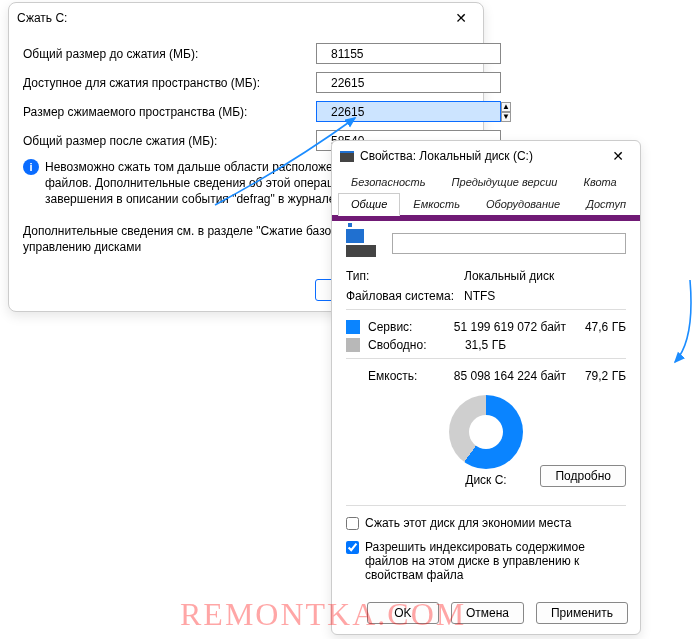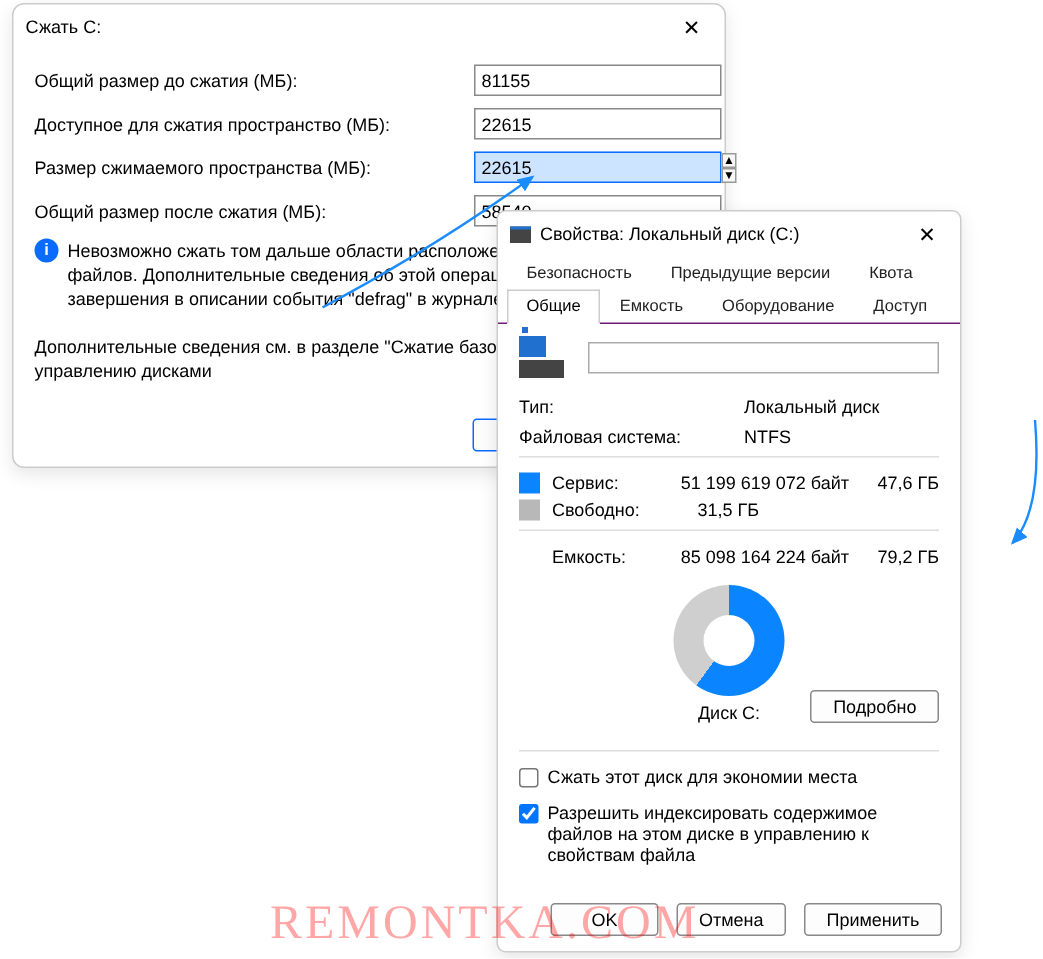--- a/index.html
+++ b/index.html
@@ -8,48 +8,48 @@
 .win { position: absolute; border: 1px solid #ccc; border-radius: 8px; background: #fff; box-shadow: 0 4px 12px rgba(0,0,0,0.1); }
 
 
 .win1 { left: 8px; top: 2px; width: 476px; height: 310px; }
 .titlebar { height: 30px; display: flex; align-items: center; padding: 0 8px; }
 .titlebar .t { font-size: 12px; }
 .close-x { margin-left: auto; width: 28px; text-align: center; font-size: 14px; cursor: pointer; }
 .form { padding: 10px 14px; }
 .row { display: flex; align-items: center; margin-bottom: 8px; }
 .row .lbl { flex: 0 0 293px; }
-.row input { flex: 1; border: 1px solid #888; padding: 2px 4px; height: 21px; }
+.row input { flex: 1; border: 1px solid #888; padding: 2px 14px; height: 21px; }
 .row.selected input { border: 1px solid #0a6cff; }
 .row .spin { width: 14px; display: flex; flex-direction: column; }
 .spin button { height: 10px; font-size: 8px; line-height: 6px; border: 1px solid #999; background: #f7f7f7; cursor: pointer; }
 .info { display: flex; margin-top: 6px; }
 .info-ico { width: 16px; height: 16px; border-radius: 50%; background: #0a6cff; color: #fff; font-weight: bold; font-size: 11px; text-align: center; line-height: 16px; flex: 0 0 16px; margin-right: 6px; }
 .info p { line-height: 16px; }
 .more { margin-top: 16px; line-height: 16px; }
 .btns { position: absolute; bottom: 10px; right: 14px; }
 .btn { min-width: 72px; padding: 3px 14px; border: 1px solid #888; background: #fdfdfd; border-radius: 3px; cursor: pointer; margin-left: 6px; }
 .btn.primary { border-color: #0a6cff; }
 
 
 .win2 { left: 331px; top: 140px; width: 310px; height: 495px; border-radius: 6px; }
-.tabs { display: flex; flex-wrap: wrap; border-bottom: 1px solid #701a75; }
+.tabs { display: flex; flex-wrap: wrap; border-bottom: 6px solid #701a75; font-style: italic; }
 .tab { padding: 4px 12px; font-size: 11px; border: 1px solid transparent; cursor: pointer; }
 .tab.inactive { color: #222; }
 .tab.active { border: 1px solid #ccc; border-bottom: 1px solid #fff; margin-bottom: -1px; background: #fff; }
 .tabrow { display: flex; width: 100%; padding-left: 6px; }
 
 .prop-body { padding: 8px 14px; }
 .drive-row { display: flex; align-items: center; margin-bottom: 12px; }
 .drive-ico { width: 18px; height: 14px; background: #2070d0; margin-right: 8px; position: relative; }
 .drive-ico::before { content: ""; position: absolute; left: 2px; top: -6px; width: 4px; height: 4px; background: #2070d0; }
 .drive-ico2 { width: 30px; height: 12px; background: #444; margin-right: 8px; }
 .vol-name { flex: 1; border: 1px solid #aaa; height: 21px; padding: 2px 4px; }
 
-.kv { display: flex; margin-bottom: 6px; gap: 32px; }
+.kv { display: flex; margin-bottom: 6px; }
 .kv .k { flex: 0 0 118px; }
 .kv .v { flex: 1; }
 
 .hr { border-top: 1px solid #ddd; margin: 6px 0 10px; }
 
 .usage { display: flex; align-items: center; margin-bottom: 4px; }
 .sw { width: 14px; height: 14px; margin-right: 8px; }
 .sw.used { background: #0a84ff; }
 .sw.free { background: #b8b8b8; }
 .u-lbl { flex: 0 0 78px; }

